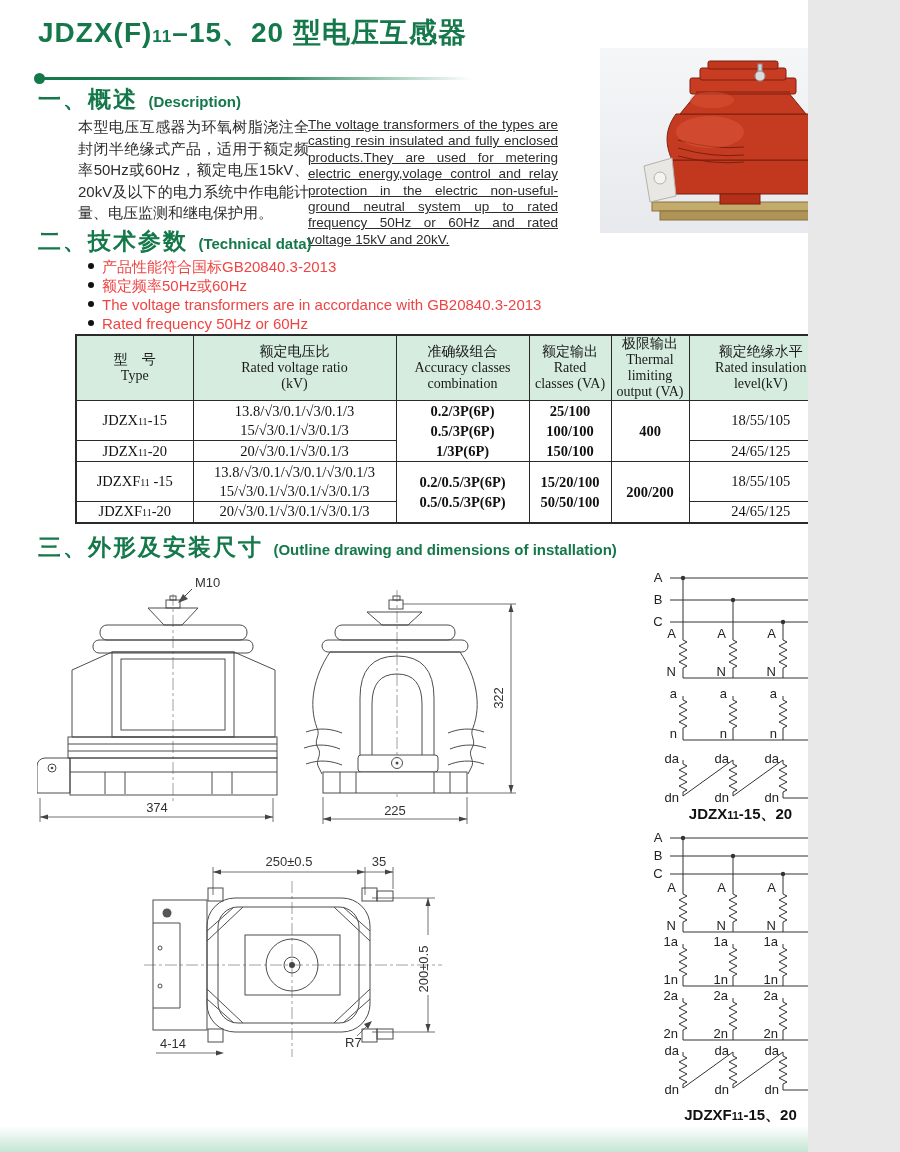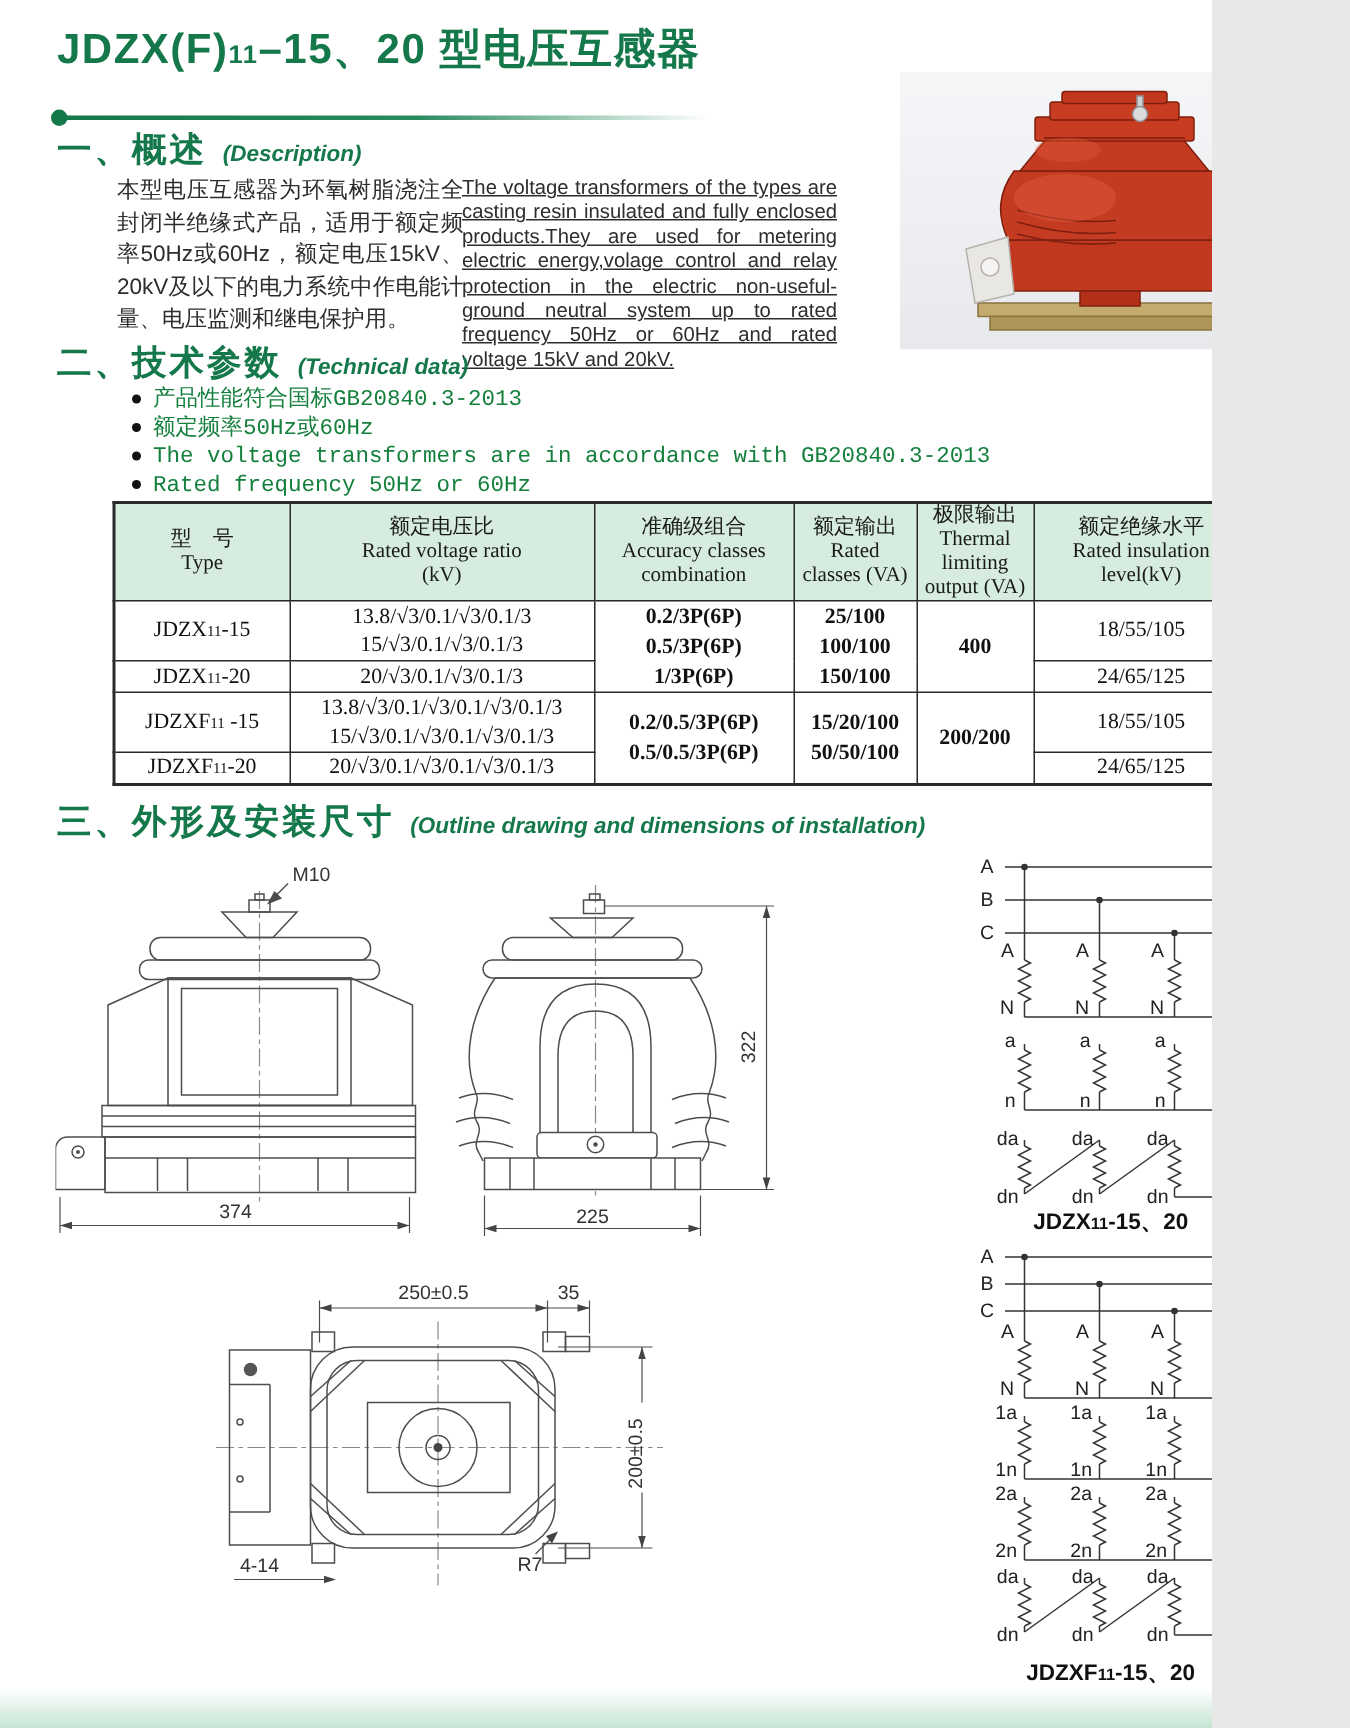--- a/index.html
+++ b/index.html
@@ -9,29 +9,29 @@
   .title{position:absolute;left:38px;top:14px;margin:0;font-size:28px;font-weight:bold;color:#14784a;letter-spacing:1px;}
   .title .tsub{font-size:17px;}
   .subtitle{position:absolute;left:38px;top:50px;font-size:15px;color:#3a3a3a;}
   .subtitle .tsub{font-size:11px;}
   .rule{position:absolute;left:42px;top:77px;width:430px;height:3px;border-radius:2px;
         background:linear-gradient(to right,#14784a 0%,#2a8a5e 55%,rgba(42,138,94,0) 100%);}
   .rule-dot{position:absolute;left:34px;top:73px;width:11px;height:11px;border-radius:50%;background:#14784a;}
   
   .sec-title{position:absolute;white-space:nowrap;color:#14784a;font-weight:bold;}
   .sec-title .zh{font-size:23px;letter-spacing:2px;}
-  .sec-title .en{font-size:15px;margin-left:6px;letter-spacing:0;font-style:italic;}
+  .sec-title .en{font-size:15px;margin-left:6px;letter-spacing:0;}
   
   .desc-zh{position:absolute;left:78px;top:116px;width:231px;font-size:15px;line-height:21.5px;
            text-align:justify;color:#2d2d2d;font-weight:500;}
   .desc-en{position:absolute;left:308px;top:117px;width:250px;font-size:13.5px;line-height:16.4px;
            text-align:justify;color:#2d2d2d;text-decoration:underline;}
   
   .bullets{position:absolute;left:88px;top:257px;}
-  .bullet{display:flex;align-items:flex-start;font-size:15px;line-height:19px;color:#15803d;font-family:Liberation Mono, monospace;}
+  .bullet{display:flex;align-items:flex-start;font-size:15px;line-height:19px;color:#ef4444;}
   .bullet .dot{flex:0 0 auto;width:6px;height:6px;border-radius:50%;background:#111;margin:6px 8px 0 0;}
   
   .spec-table{position:absolute;left:75px;top:334px;border-collapse:collapse;table-layout:fixed;
               width:757px;font-family:"Liberation Serif","DejaVu Serif",serif;border:2px solid #2a2a2a;}
   .spec-table th,.spec-table td{border:1px solid #2a2a2a;text-align:center;vertical-align:middle;
               padding:0;white-space:pre-line;}
   .spec-table thead th{background:#d5ecdf;font-weight:normal;font-size:14px;line-height:16px;height:64px;color:#1a1a1a;}
   .spec-table tbody td{font-size:14.5px;color:#111;}
   .spec-table tr.tall{height:40px;}
   .spec-table tr.short{height:21px;}

